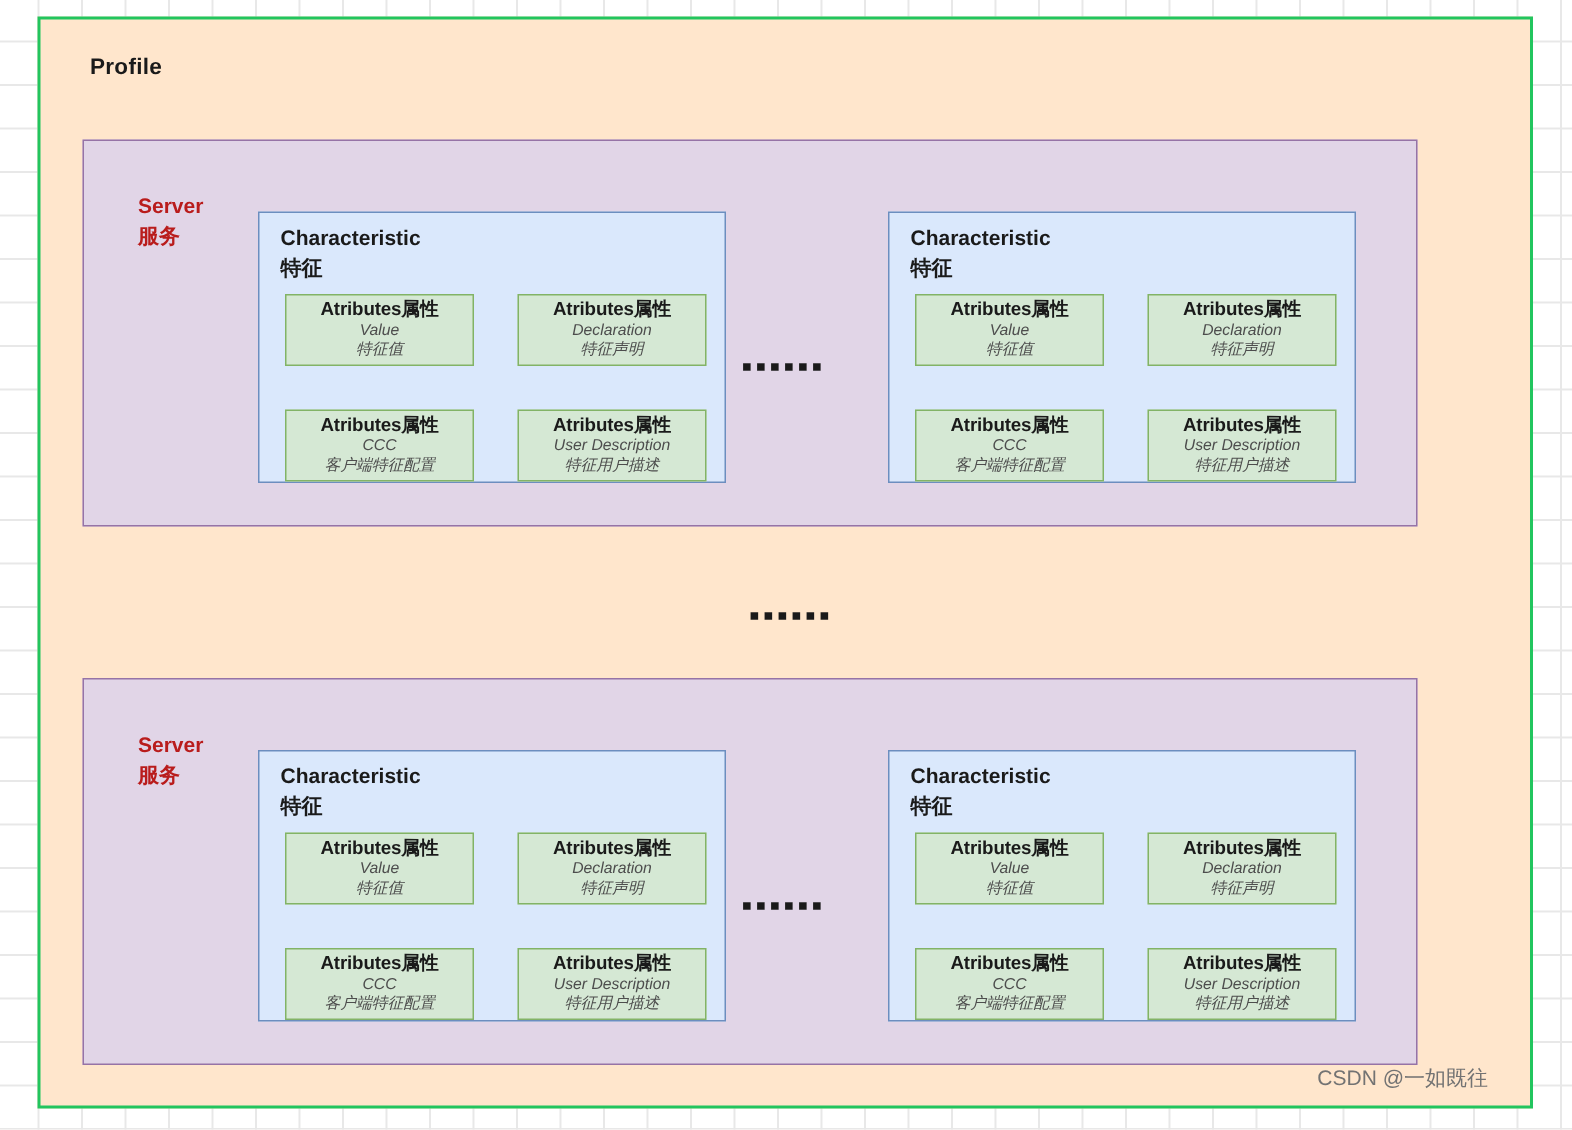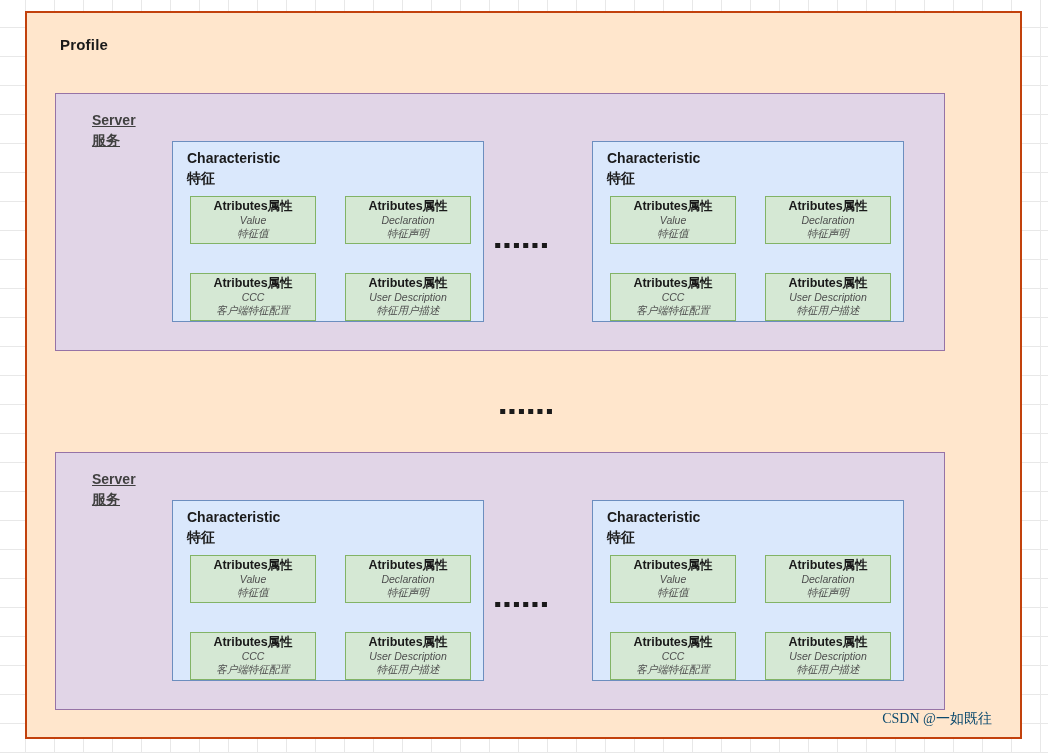--- a/index.html
+++ b/index.html
@@ -29,21 +29,21 @@
 
   
   #profile-box {
     position: absolute;
     left: 25px;
     top: 11px;
     width: 997px;
     height: 728px;
     box-sizing: border-box;
     background: #ffe6cc;
-    border: 2px solid #c2410c;
+    border: 2px solid #22c55e;
   }
   .profile-title {
     position: absolute;
     left: 33px;
     top: 23px;
     font-size: 15px;
     font-weight: bold;
     color: #1a1a1a;
     letter-spacing: .2px;
   }
@@ -57,27 +57,26 @@
     box-sizing: border-box;
     background: #e1d5e7;
     border: 1.5px solid #9673a6;
   }
   #server-box-1 { top: 80px; }
   #server-box-2 { top: 439px; }
 
   .server-title {
     position: absolute;
     left: 36px;
-    top: 17px;
+    top: 34px;
     font-size: 14px;
     font-weight: bold;
-    color: #404040;
+    color: #b91c1c;
     line-height: 1.42;
     white-space: pre-line;
-    text-decoration: underline;
   }
 
   
   .char-box {
     position: absolute;
     top: 47px;
     width: 312px;
     height: 181px;
     box-sizing: border-box;
     background: #dae8fc;
@@ -145,24 +144,23 @@
   .ellipsis-inner-1 { left: 467px; top: 224px; }
   .ellipsis-inner-2 { left: 467px; top: 583px; }
   #ellipsis-between { left: 472px; top: 390px; }
 
   
   #watermark {
     position: absolute;
     right: 28px;
     bottom: 9px;
     font-size: 14px;
-    color: #0c4a6e;
+    color: #737373;
     white-space: nowrap;
     pointer-events: none;
-    font-family: Liberation Serif, serif;
   }
 </style>
 </head>
 <body>
 
 <div id="grid-background"></div>
 
 <div id="profile-box">
 
   <div class="profile-title">Profile</div>

